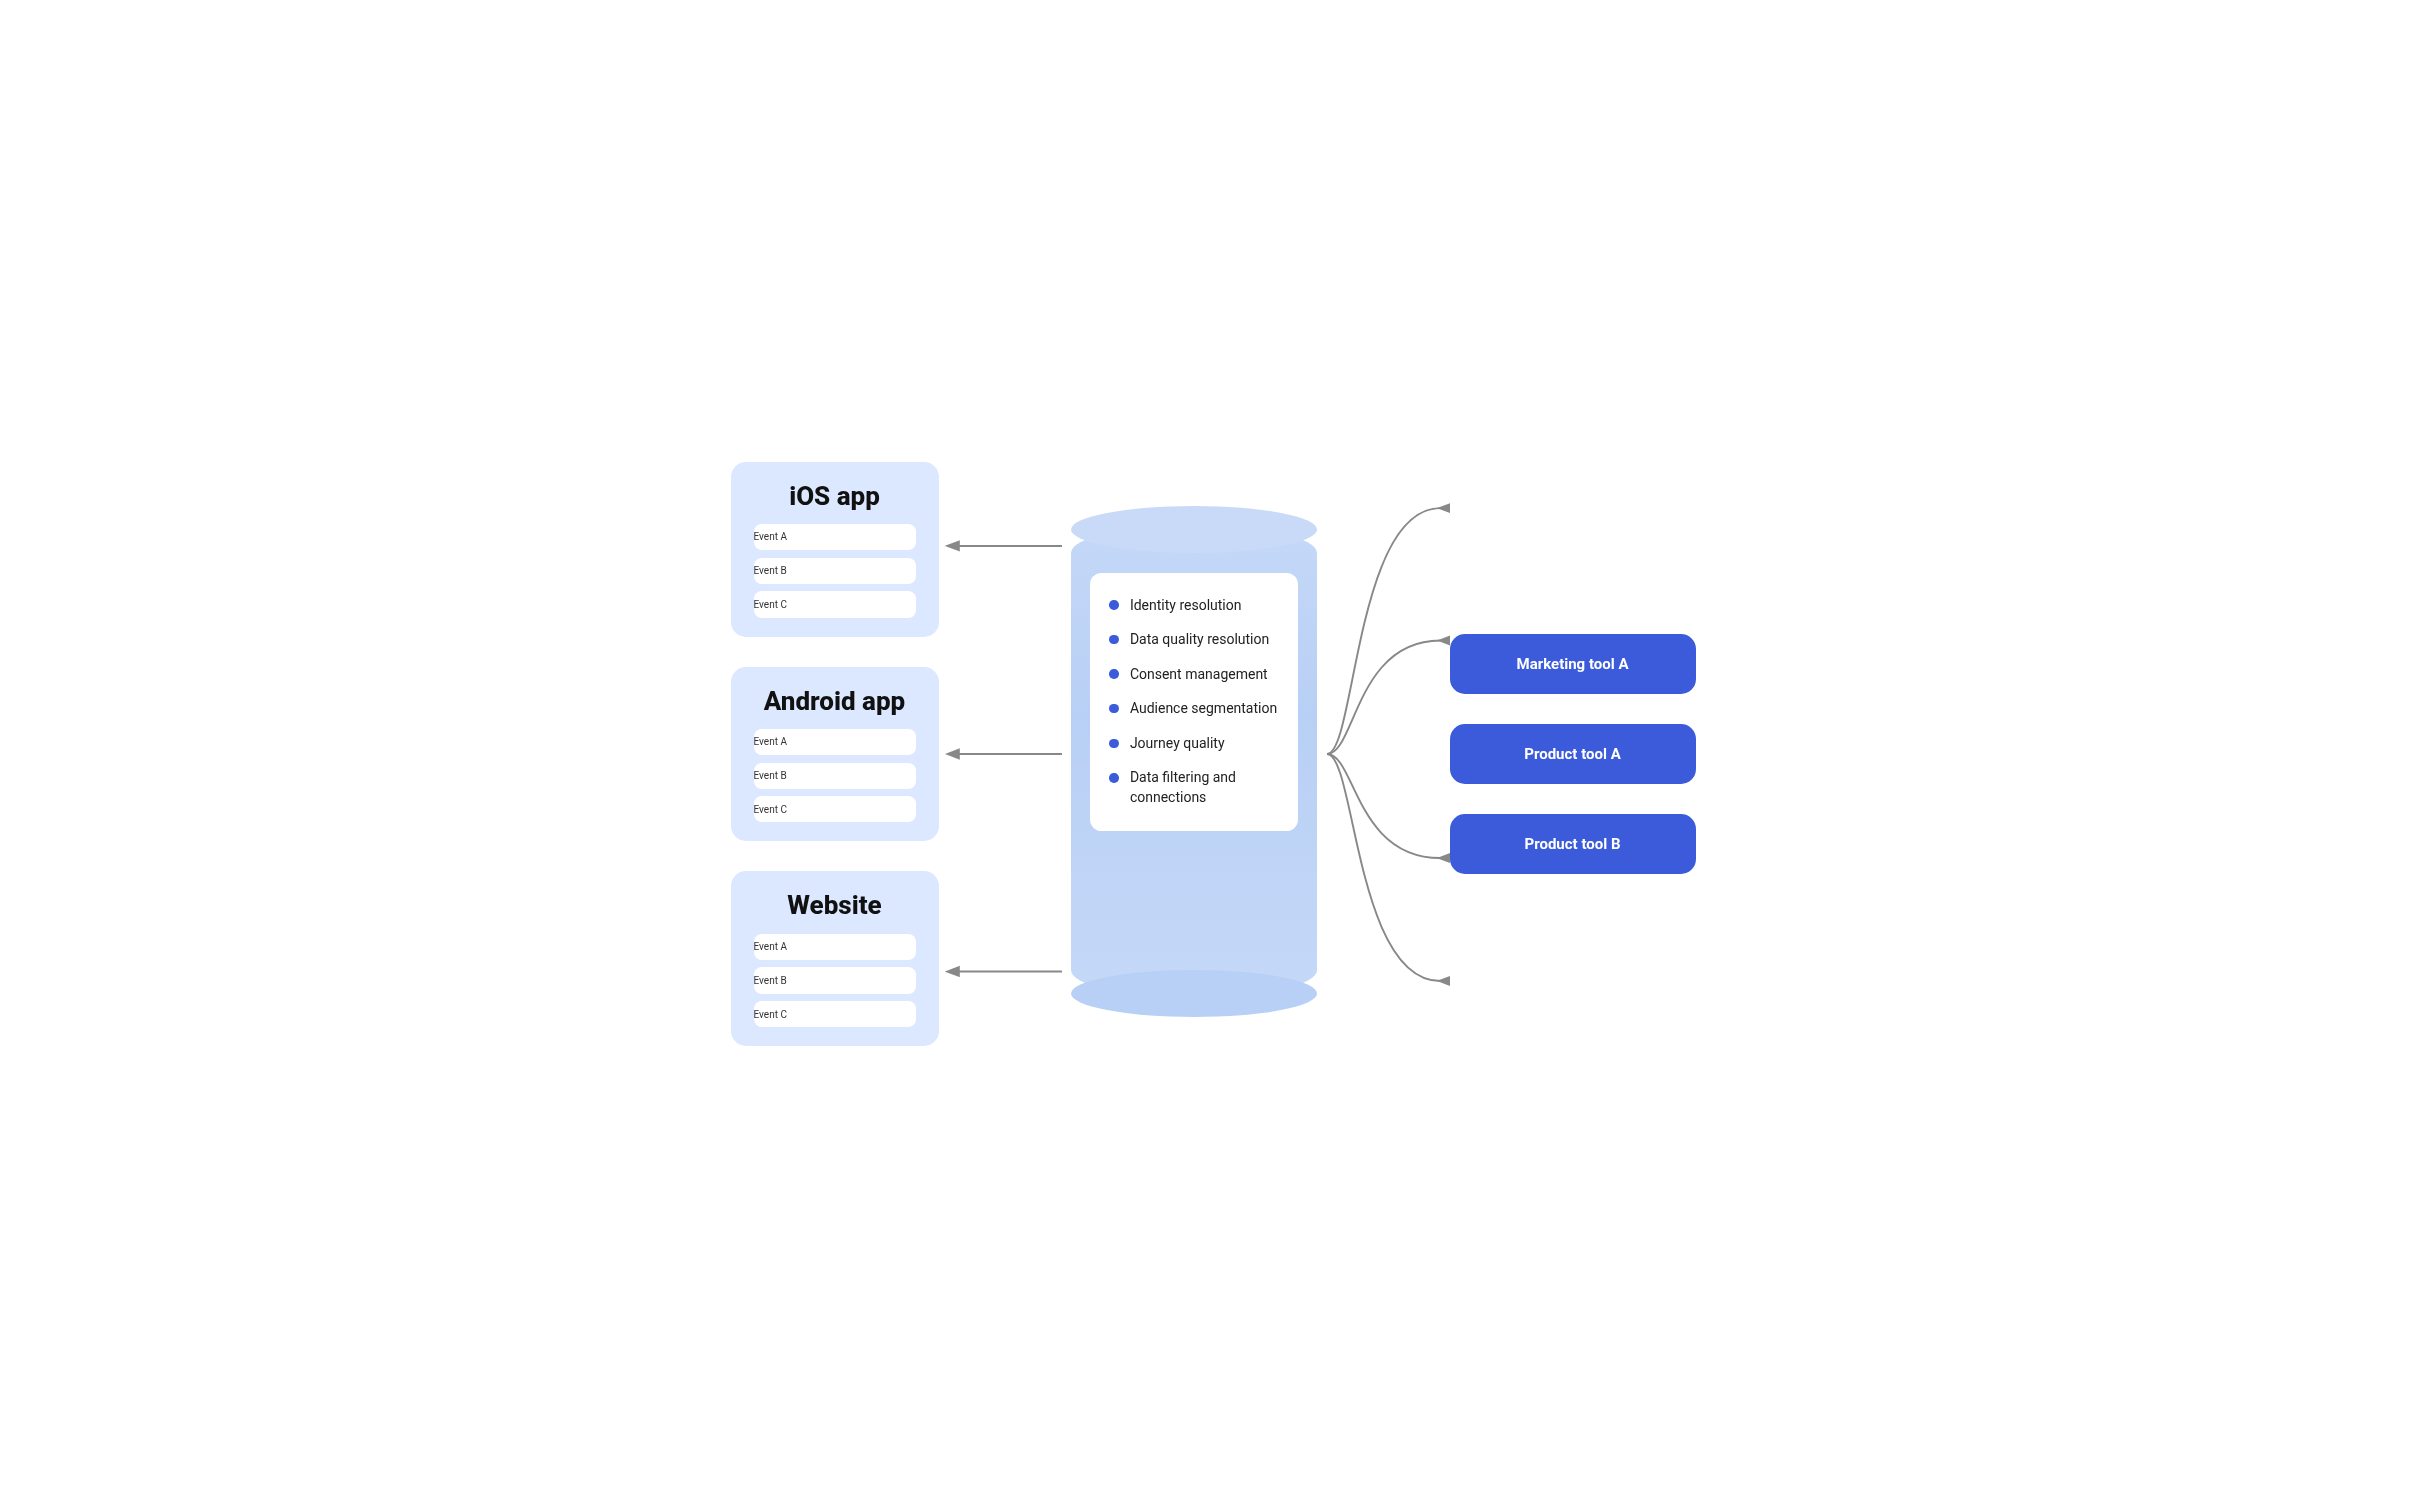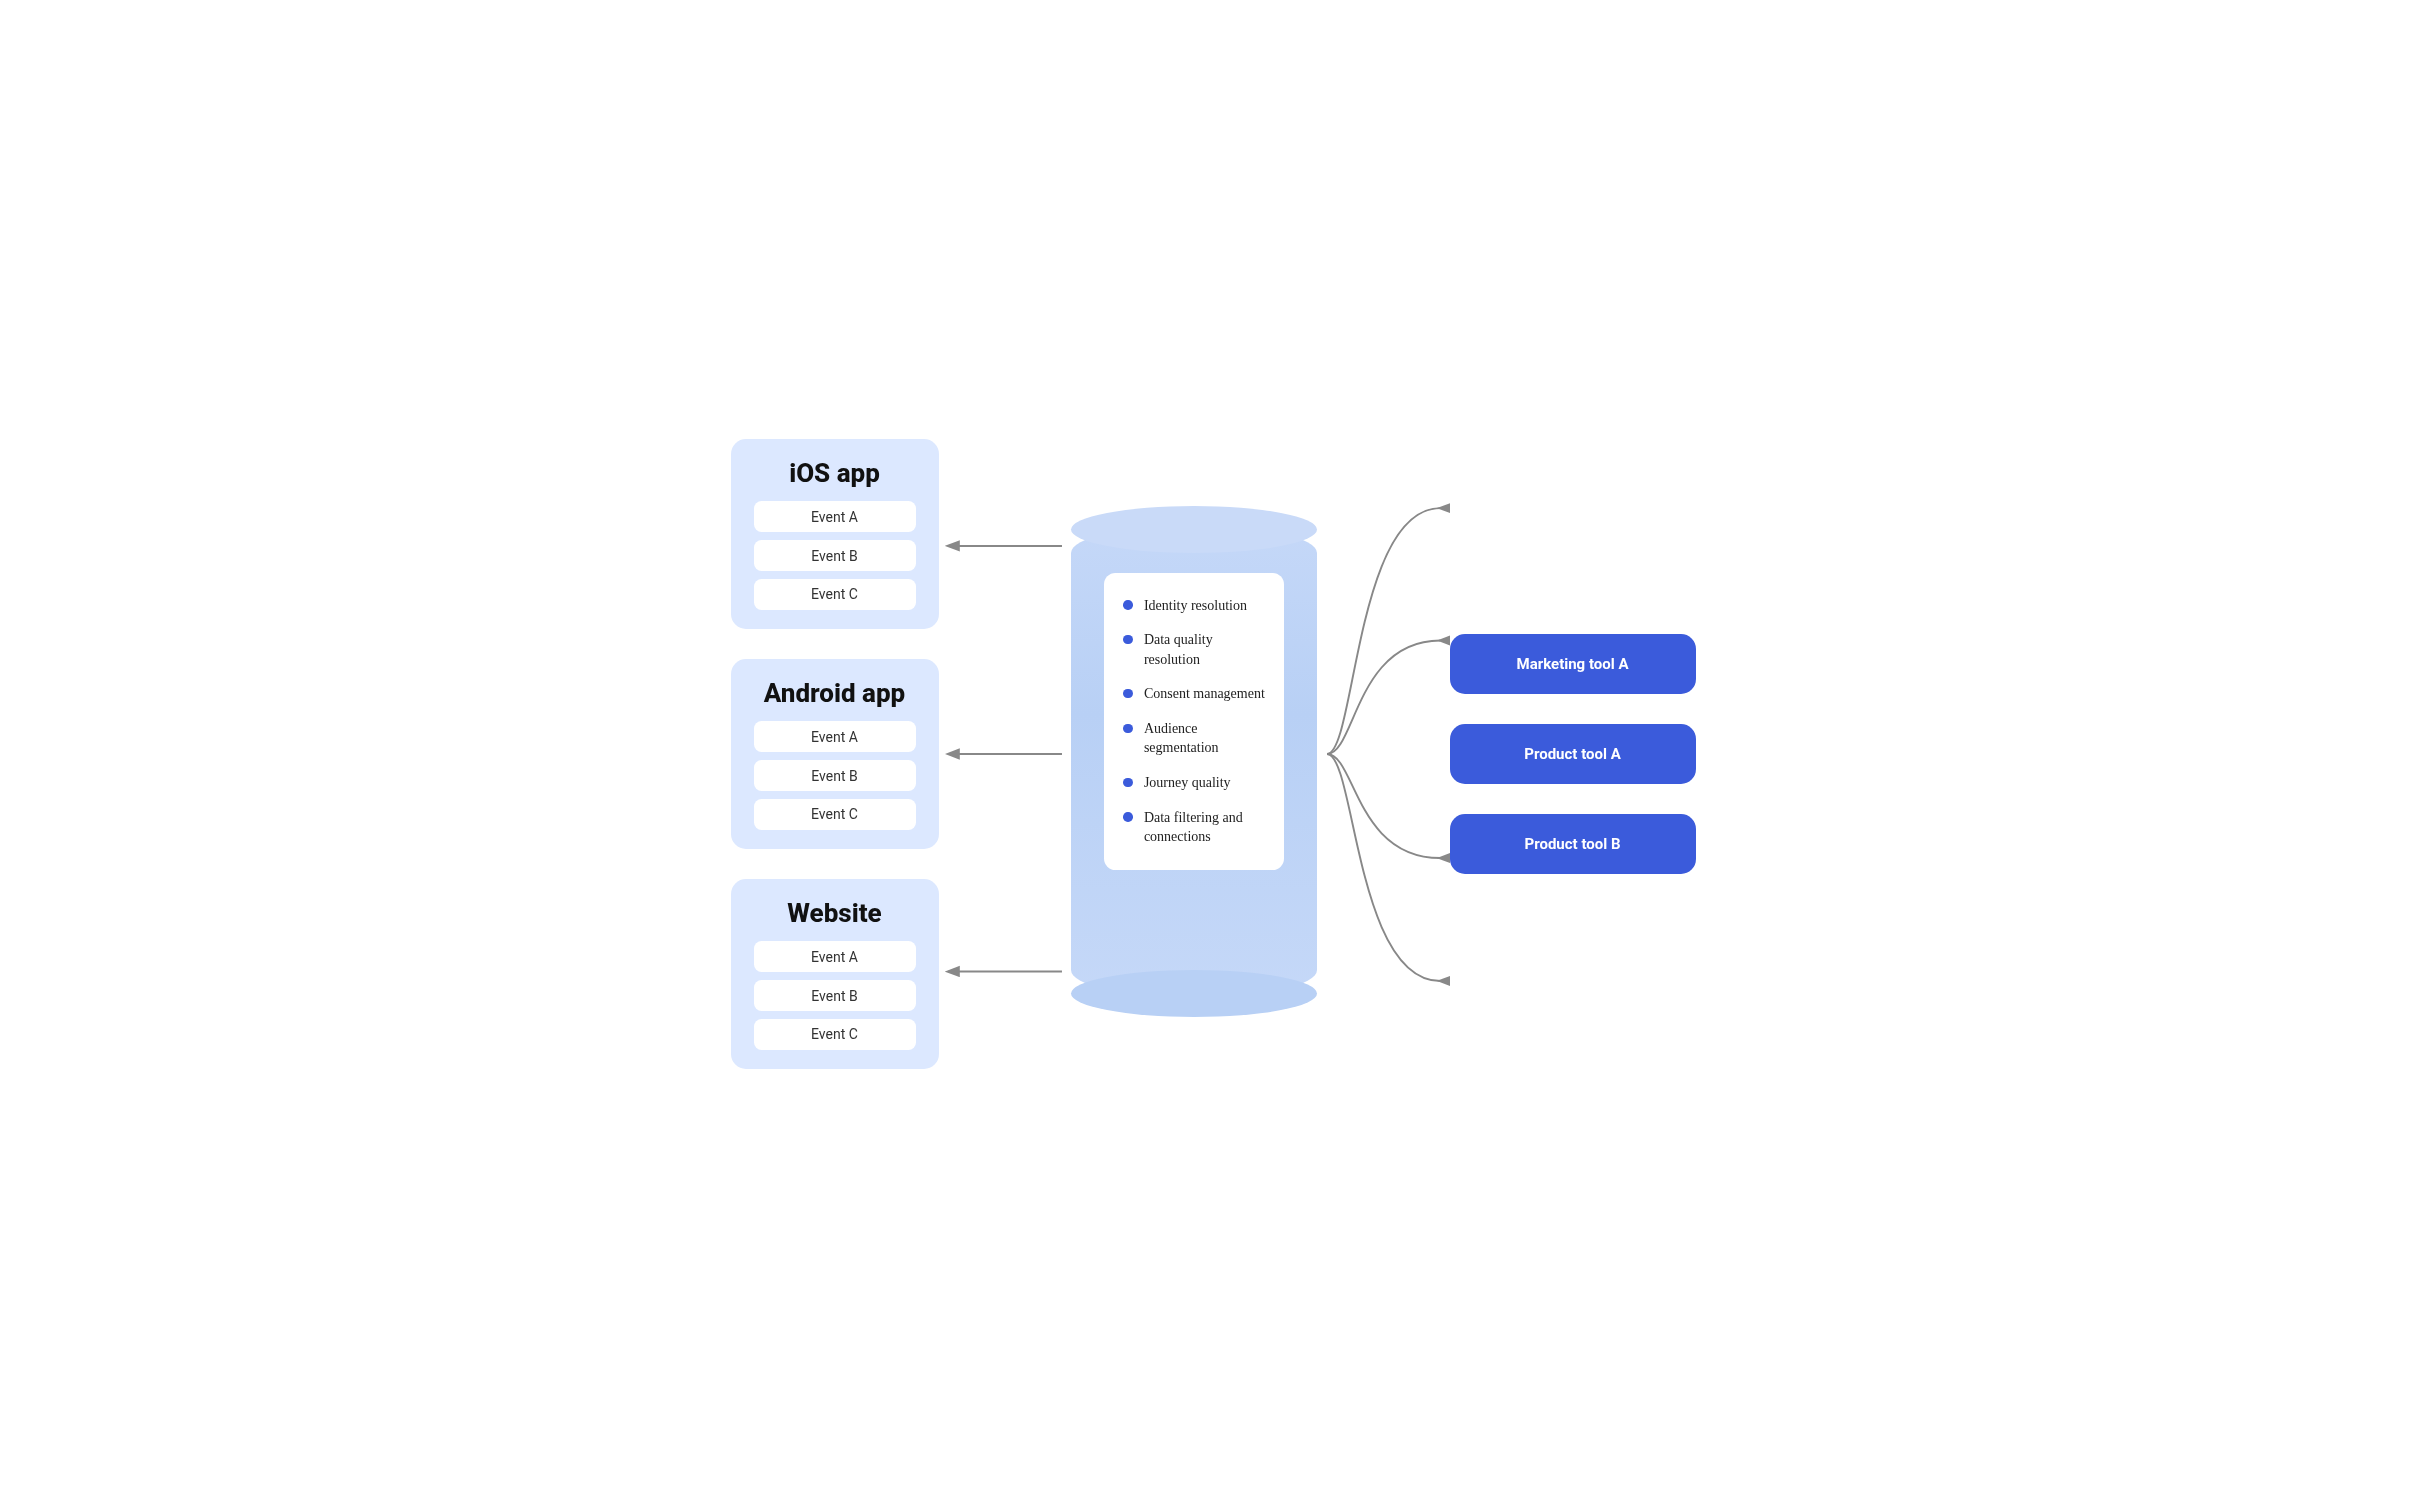--- a/index.html
+++ b/index.html
@@ -42,22 +42,21 @@
       font-weight: 800;
       color: #111;
       margin-bottom: 13.2px;
       text-align: center;
     }
 
     .event-item {
       background: #ffffff;
       border-radius: 7.6px;
       padding: 7.6px 0;
-      text-align: center;
-      font-size: 14px;
+      font-size: 10px;
       color: #333;
       margin-bottom: 7.6px;
       font-weight: 400;
     }
 
     .event-item:last-child {
       margin-bottom: 0;
     }
 
     
@@ -79,22 +78,21 @@
 
     .cylinder-body {
       background: linear-gradient(180deg, #c5d8f8 0%, #b8d0f5 40%, #c5d8f8 100%);
       border-radius: 50% / 28px;
       width: 246px;
       min-height: 473px;
       position: relative;
       display: flex;
       flex-direction: column;
       align-items: center;
-      padding: 38px 33px 57px;
-      font-family: Liberation Serif, serif;
+      padding: 38px 19px 57px;
     }
 
     .cylinder-top-ellipse {
       position: absolute;
       top: -19px;
       left: 0;
       width: 246px;
       height: 47px;
       background: #c9daf8;
       border-radius: 50%;

